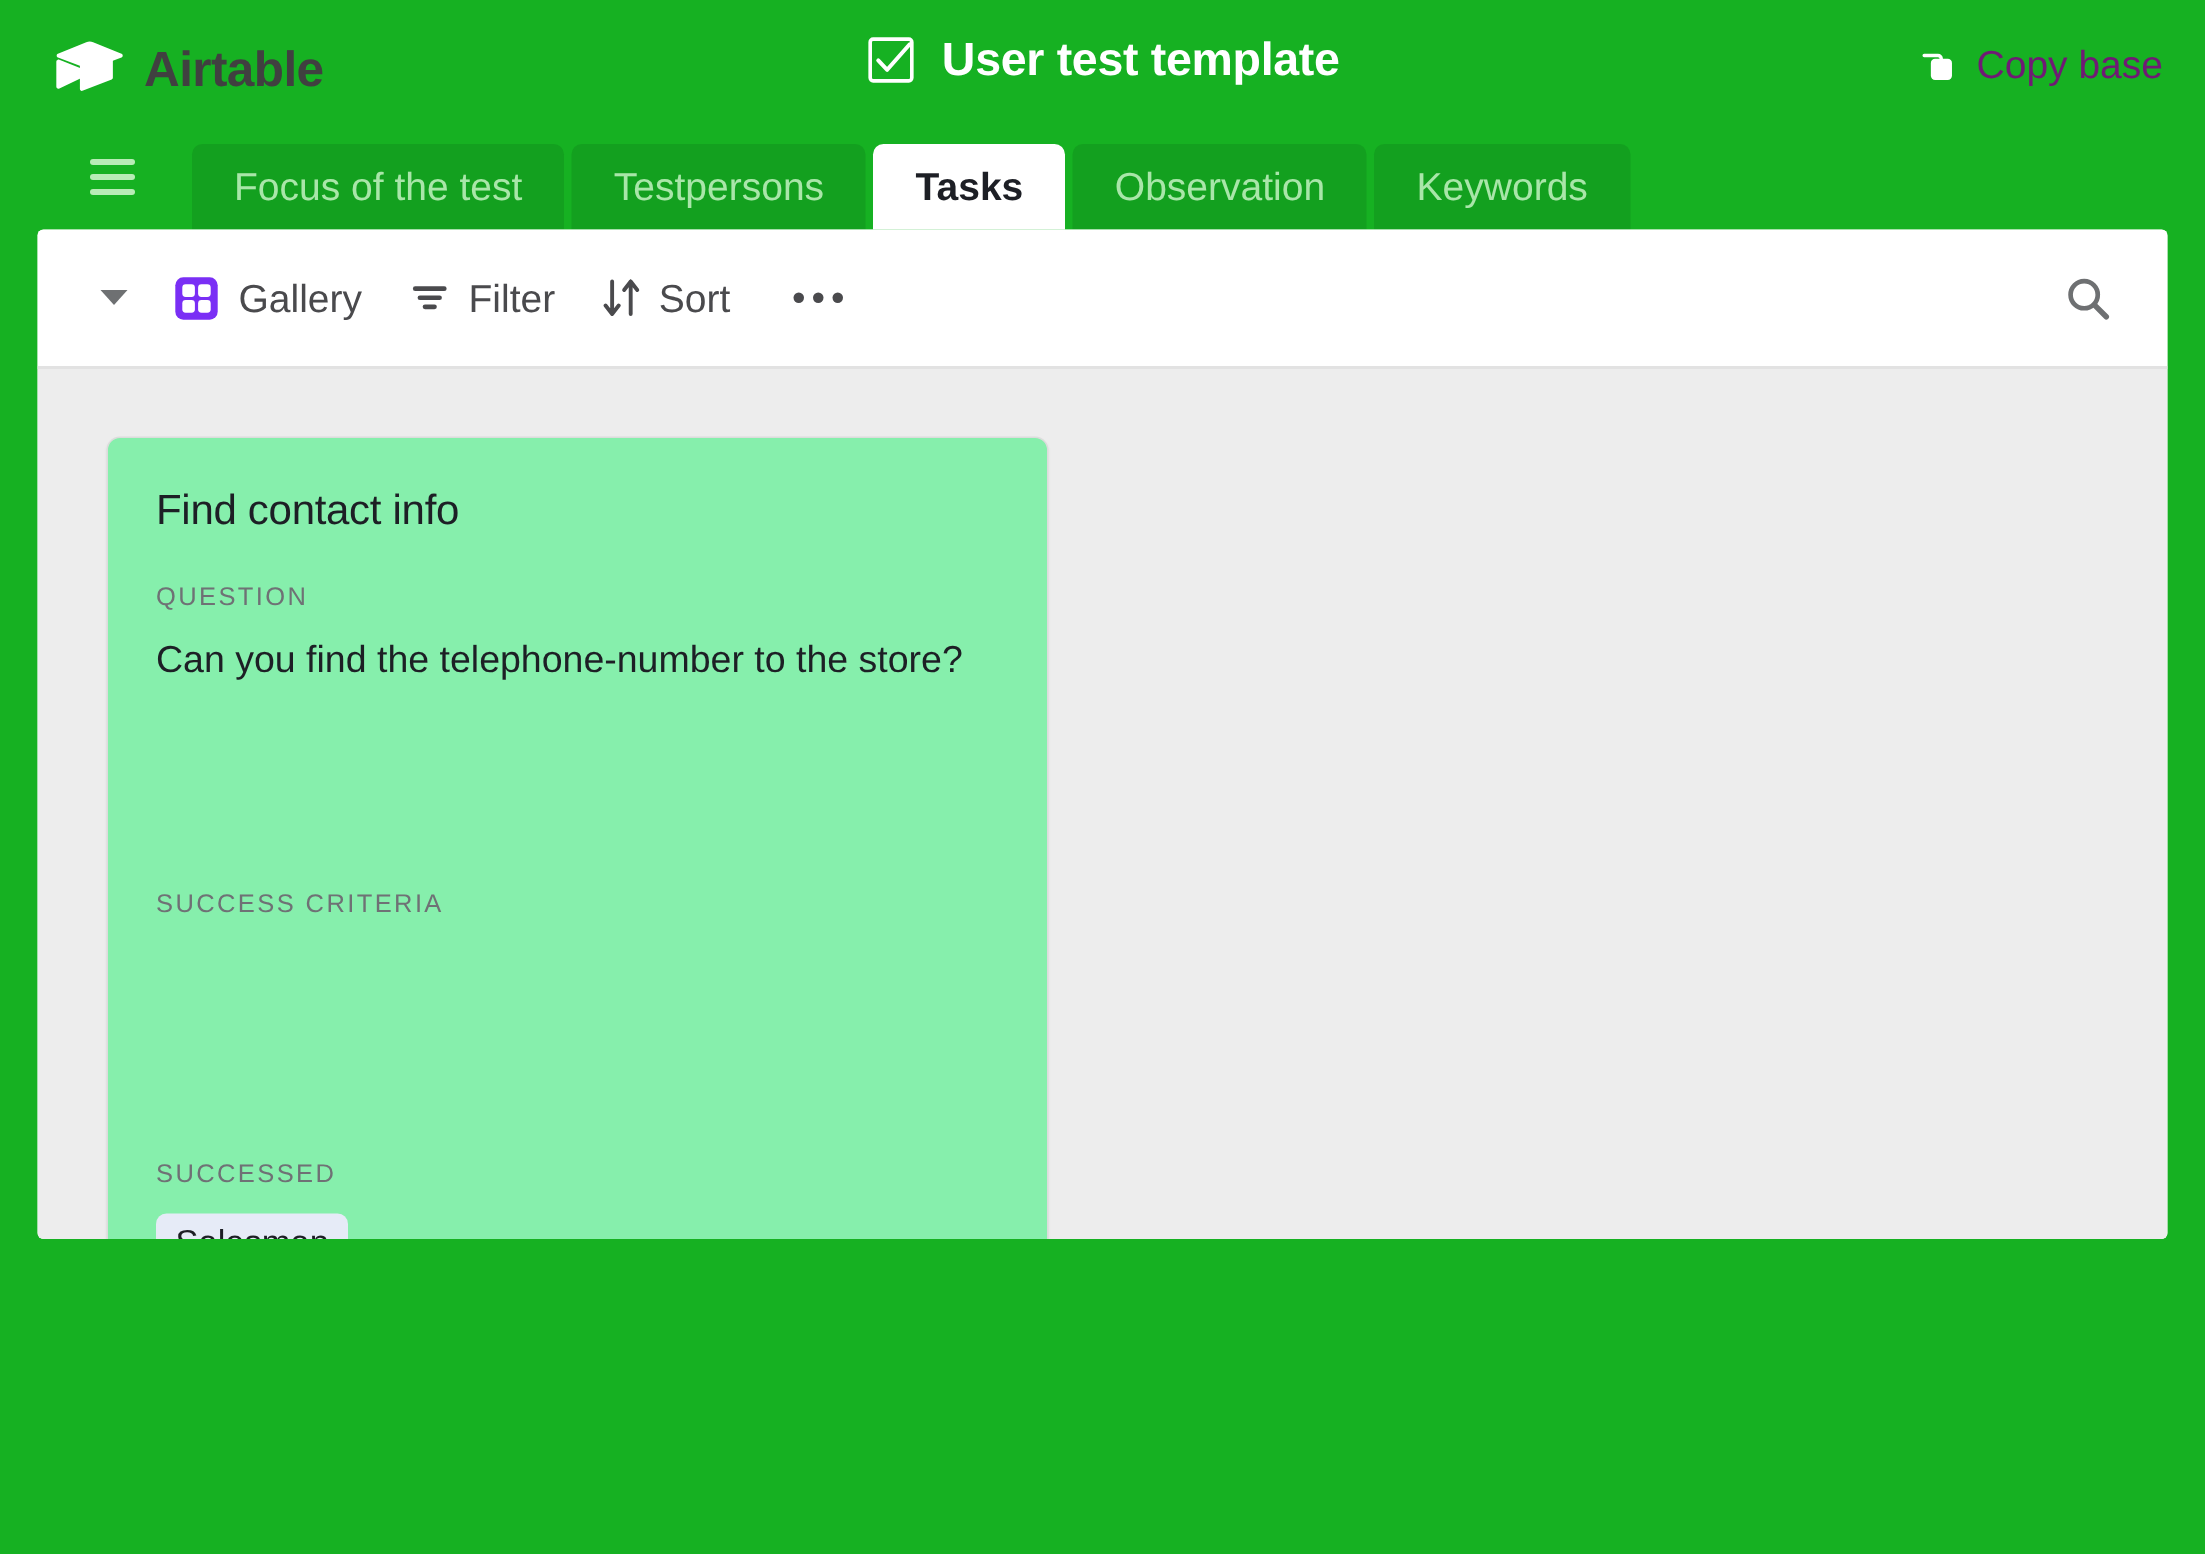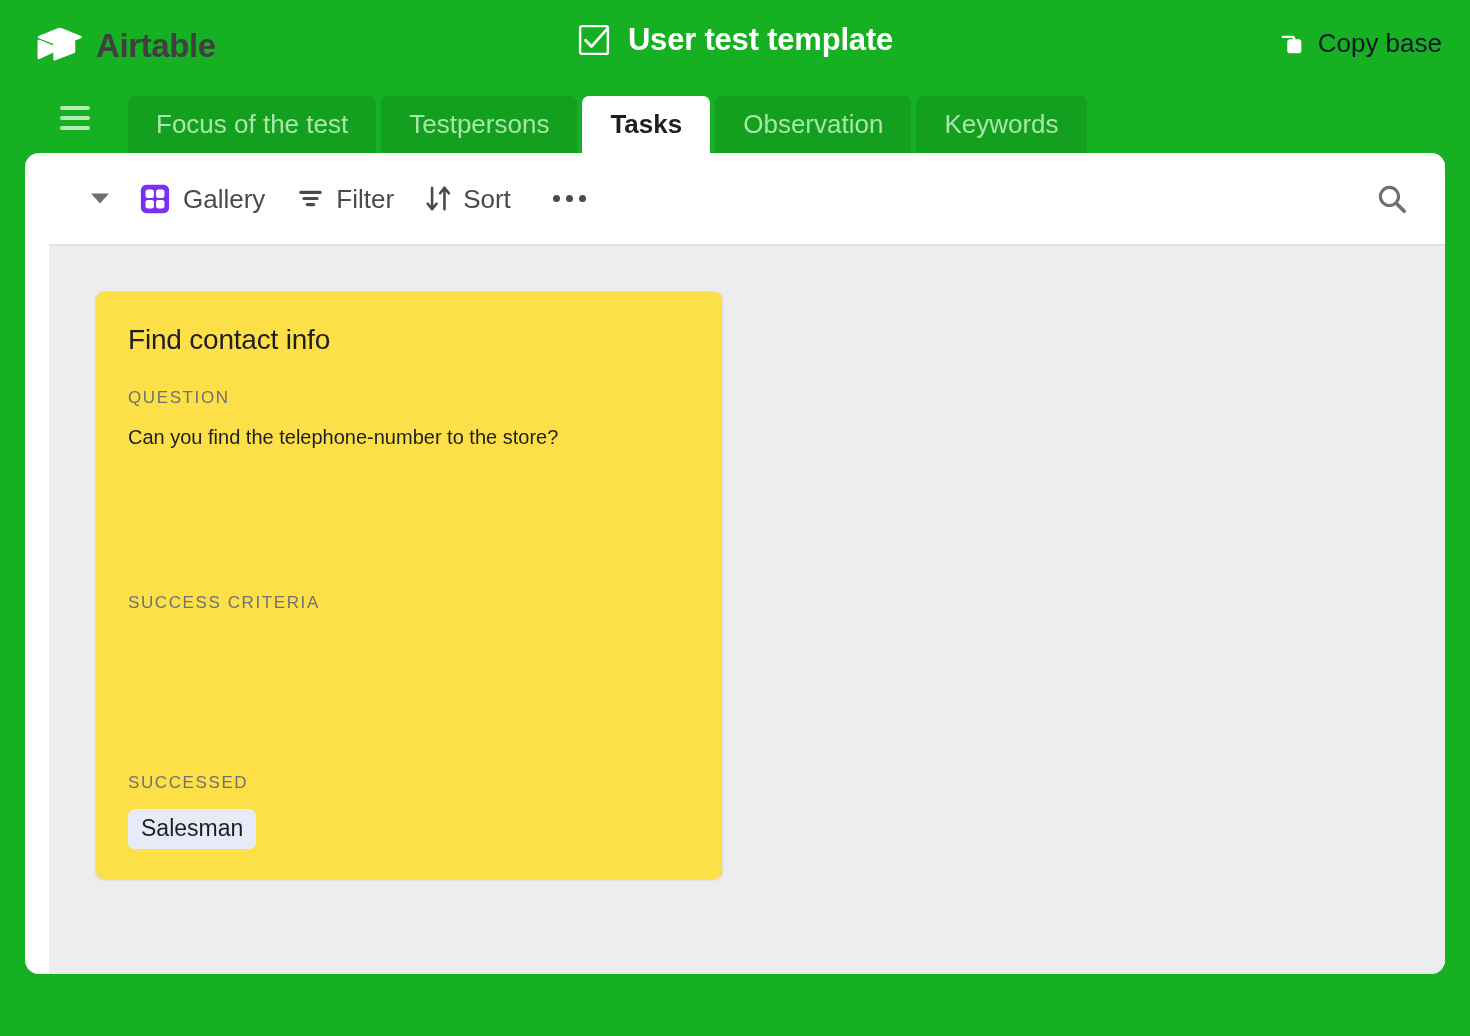--- a/index.html
+++ b/index.html
@@ -71,21 +71,21 @@
     position: absolute;
     right: 28px;
     top: 28px;
     display: flex;
     align-items: center;
     gap: 13px;
     cursor: pointer;
   }
   .copy-base-icon { width: 26px; height: 26px; display: block; }
   .copy-base-label {
-    color: #0f172a;
+    color: #701a75;
     font-size: 26px;
     font-weight: 400;
   }
 
   
   .tabstrip {
     position: absolute;
     top: 96px;
     left: 0;
     width: 1470px;
@@ -142,27 +142,26 @@
     color: #1d1f25;
     font-weight: 700;
   }
 
   
   .panel {
     position: absolute;
     left: 25px;
     top: 153px;
     width: 1420px;
-    height: 821px;
+    height: 673px;
     background: #ffffff;
-    border-radius: 14px;
+    border-radius: 4px;
     overflow: hidden;
     display: flex;
     flex-direction: column;
-    padding-left: 24px;
   }
 
   .toolbar {
     height: 93px;
     flex: 0 0 93px;
     background: #ffffff;
     border-bottom: 2px solid #e2e2e2;
     display: flex;
     align-items: center;
     padding: 0 24px 0 38px;
@@ -225,21 +224,21 @@
   
   .gallery {
     flex: 1 1 auto;
     background: #ededed;
     padding: 45px 0 0 46px;
     overflow: hidden;
   }
 
   .card {
     width: 628px;
-    background: #fde047;
+    background: #86efac;
     border: 1px solid #dcdcdc;
     border-radius: 9px;
     padding: 32px 32px 30px 32px;
     box-shadow: 0 1px 2px rgba(0,0,0,0.05);
   }
 
   .card-title {
     font-size: 28px;
     font-weight: 400;
     color: #1d1f25;
@@ -252,21 +251,21 @@
   .field-label {
     font-size: 17px;
     font-weight: 500;
     letter-spacing: 1.6px;
     color: #6f7175;
     text-transform: uppercase;
     margin-bottom: 16px;
   }
 
   .field-value {
-    font-size: 20px;
+    font-size: 25px;
     font-weight: 400;
     color: #1d1f25;
     line-height: 1.3;
   }
 
   .field-block-q { min-height: 205px; }
   .field-block-s { min-height: 180px; }
 
   .tag {
     display: inline-block;

